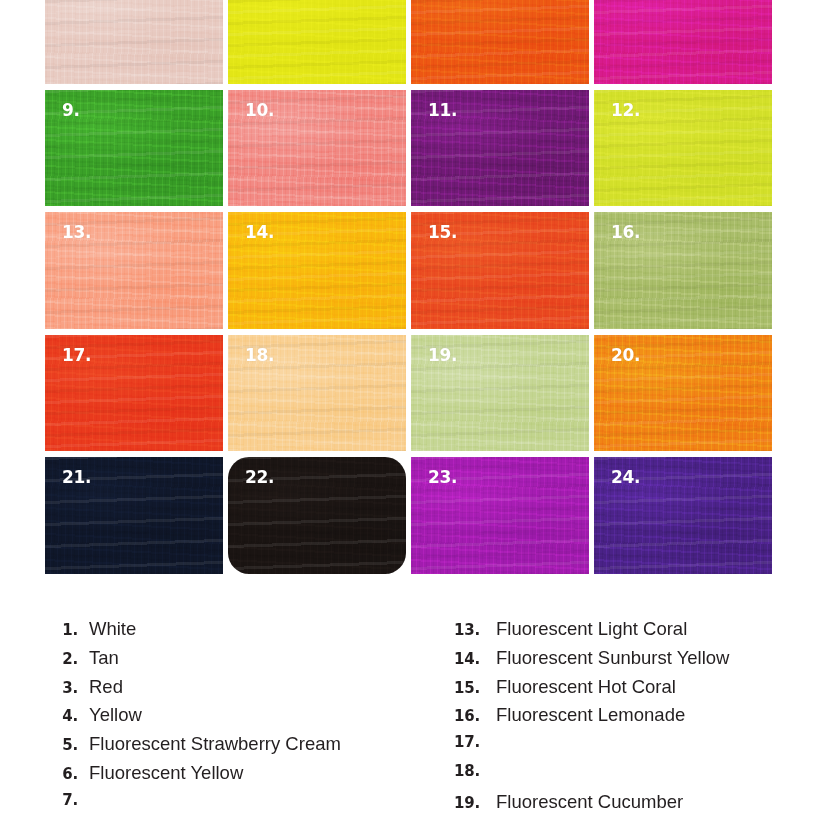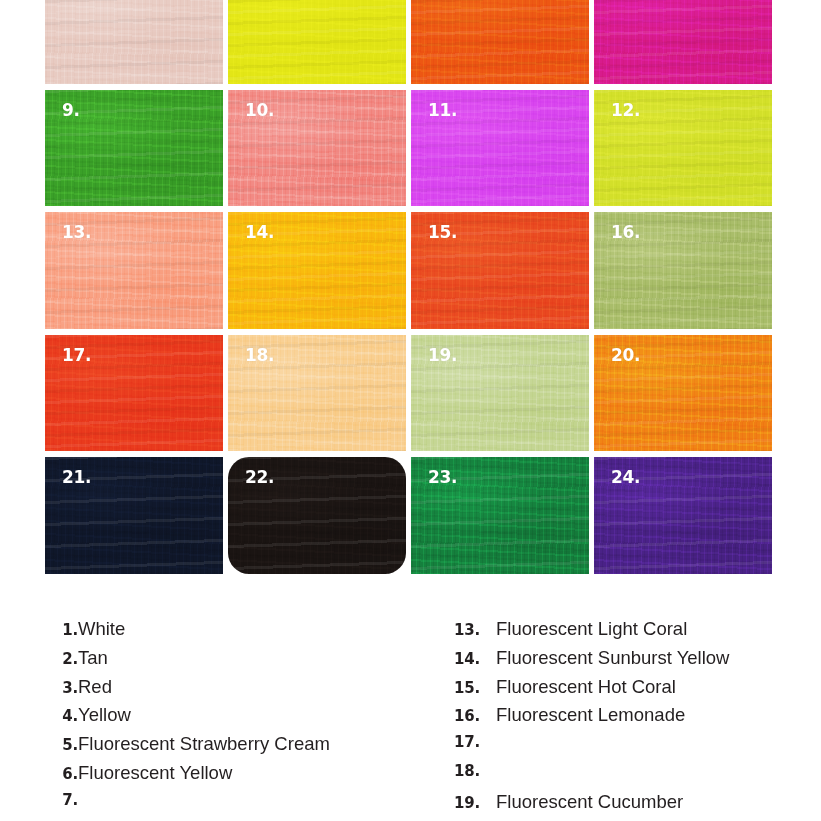--- a/index.html
+++ b/index.html
@@ -128,21 +128,21 @@
     color: #231f20;
     width: 34px;
     text-align: right;
     flex: 0 0 34px;
     letter-spacing: -0.2px;
   }
   .legend-label {
     font-family: "Liberation Sans", sans-serif;
     font-size: 18.5px;
     color: #231f20;
-    margin-left: 0;
+    margin-left: 11px;
     white-space: nowrap;
   }
   #legend-col-right .legend-num { width: 36px; flex: 0 0 36px; }
   #legend-col-right .legend-label { margin-left: 16px; }
 </style>
 </head>
 <body>
 
 <div id="swatch-grid">
     <div class="swatch" style="background-color: rgb(232, 203, 194);">
@@ -164,21 +164,21 @@
     <div class="swatch" style="background-color: rgb(58, 160, 40);">
       <div class="tex"></div>
       <div class="tex2"></div>
       <div class="swatch-num">9.</div>
     </div>
     <div class="swatch" style="background-color: rgb(242, 138, 132);">
       <div class="tex"></div>
       <div class="tex2"></div>
       <div class="swatch-num">10.</div>
     </div>
-    <div class="swatch" style="background-color: #d946ef;">
+    <div class="swatch" style="background-color: #701a75;">
       <div class="tex"></div>
       <div class="tex2"></div>
       <div class="swatch-num">11.</div>
     </div>
     <div class="swatch" style="background-color: rgb(211, 224, 42);">
       <div class="tex"></div>
       <div class="tex2"></div>
       <div class="swatch-num">12.</div>
     </div>
     <div class="swatch" style="background-color: rgb(249, 161, 131);">
@@ -224,21 +224,21 @@
     <div class="swatch" style="background-color: #0f172a;">
       <div class="tex"></div>
       <div class="tex2"></div>
       <div class="swatch-num">21.</div>
     </div>
     <div class="swatch" style="background-color: rgb(26, 20, 18); border-radius: 21px;">
       <div class="tex"></div>
       <div class="tex2"></div>
       <div class="swatch-num">22.</div>
     </div>
-    <div class="swatch" style="background-color: #15803d;">
+    <div class="swatch" style="background-color: #a21caf;">
       <div class="tex"></div>
       <div class="tex2"></div>
       <div class="swatch-num">23.</div>
     </div>
     <div class="swatch" style="background-color: rgb(74, 34, 135);">
       <div class="tex"></div>
       <div class="tex2"></div>
       <div class="swatch-num">24.</div>
     </div>
   </div>

